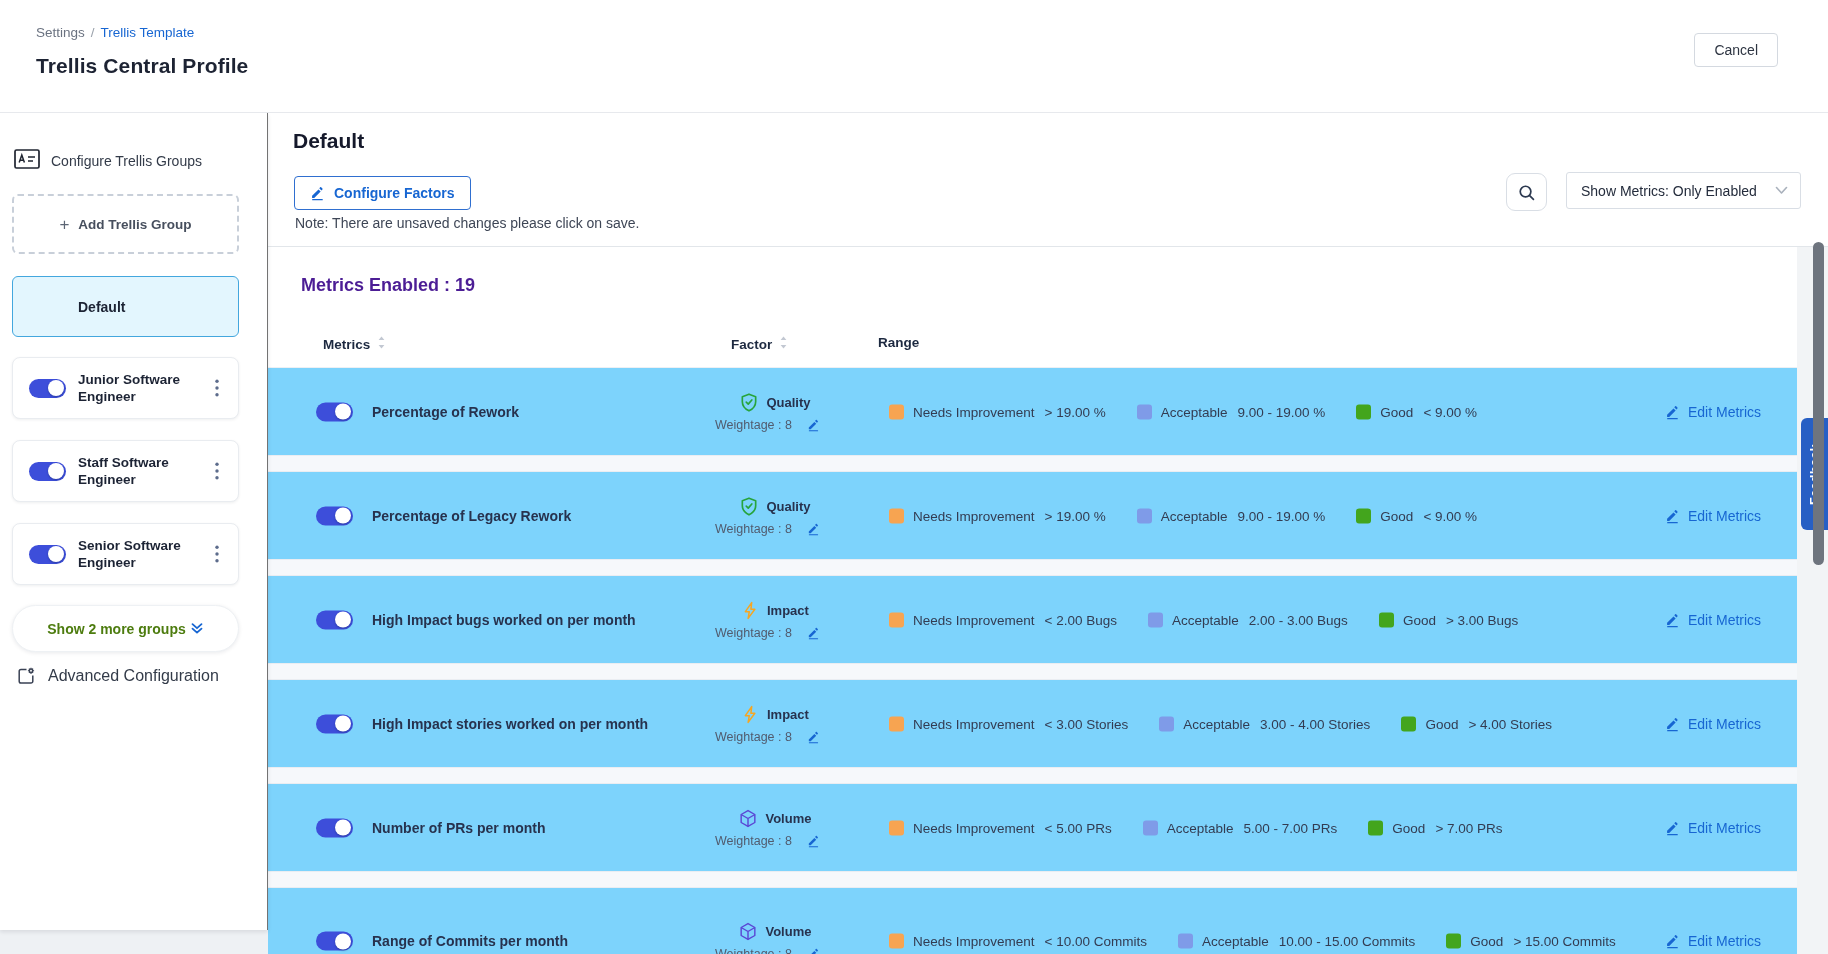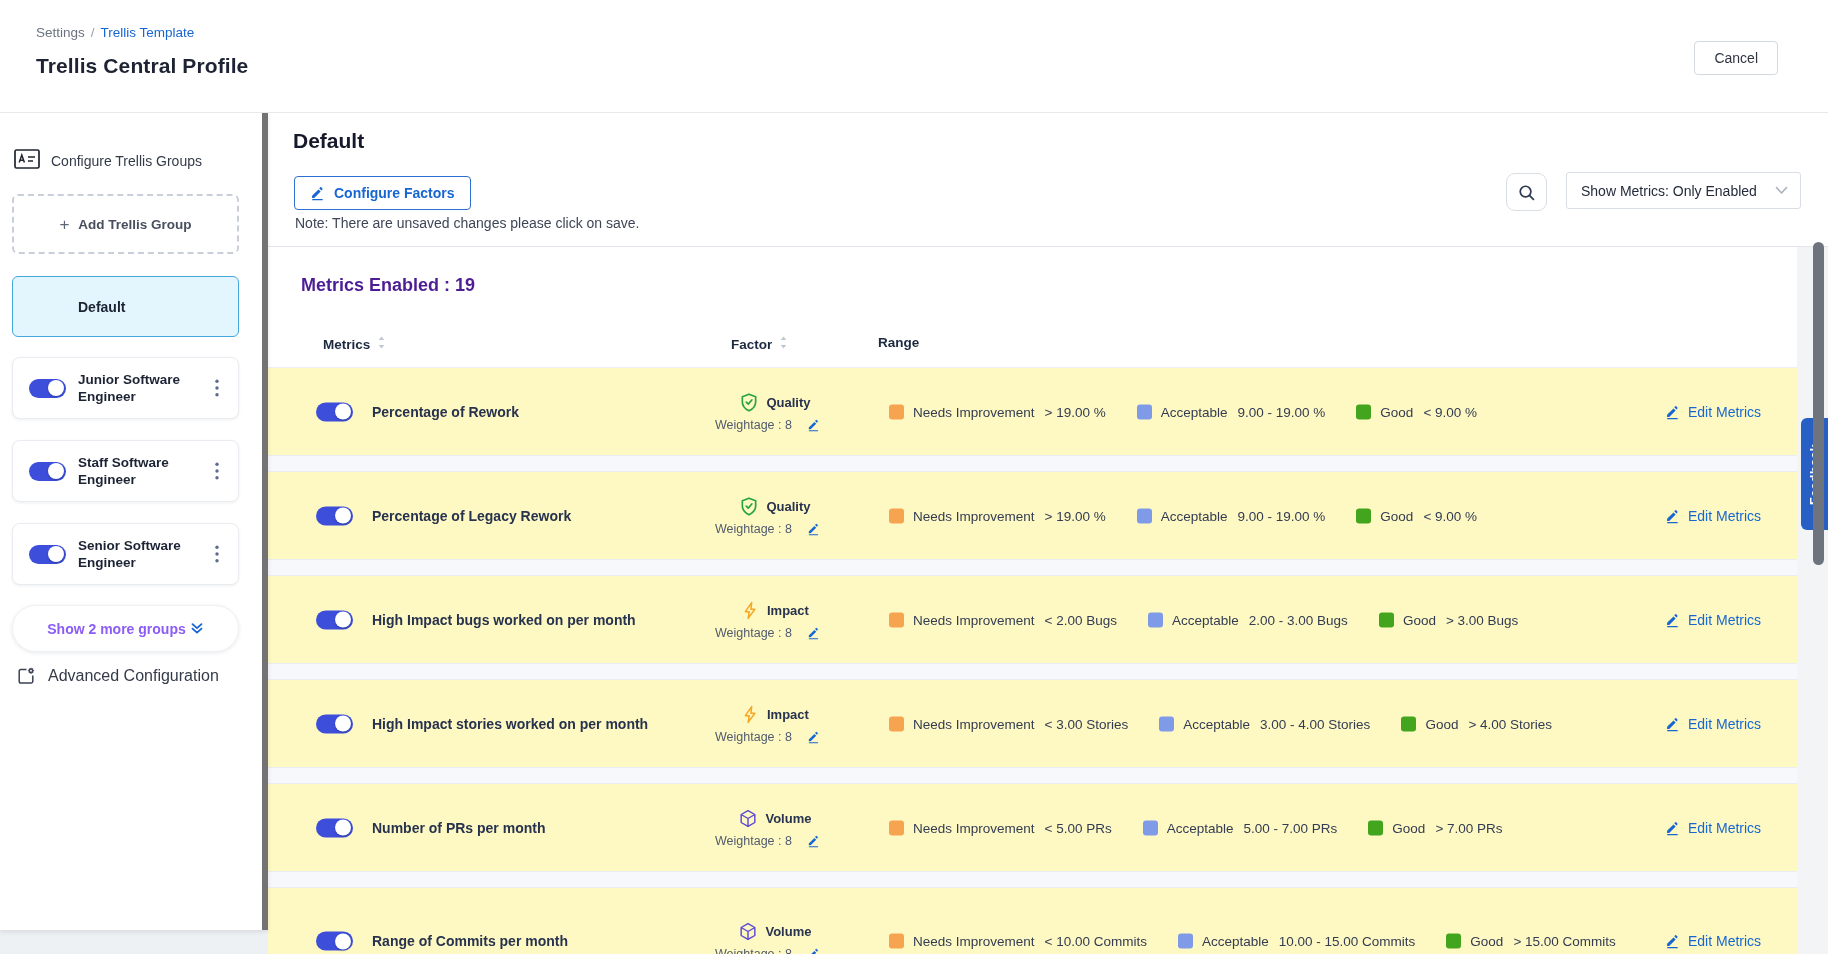--- a/index.html
+++ b/index.html
@@ -7,41 +7,41 @@
   body { font-family:"Liberation Sans", sans-serif; background:#eef1f4; position:relative; color:#1d2333; }
   button { font-family:"Liberation Sans", sans-serif; cursor:pointer; }
 
   
   .app-header { position:absolute; left:0; top:0; width:1828px; height:113px; background:#fff; border-bottom:1px solid #e7e9ed; z-index:6; }
   .breadcrumb { position:absolute; left:36px; top:25px; font-size:13.5px; color:#6a7280; display:flex; gap:6px; }
   .bc-parent { color:#6a7280; cursor:pointer; }
   .bc-sep { color:#9aa1ab; }
   .bc-link { color:#1766d2; cursor:pointer; }
   .page-title { position:absolute; left:36px; top:54px; font-size:21px; font-weight:700; color:#1d2333; letter-spacing:.1px; }
-  .header-actions { position:absolute; right:50px; top:41px; display:flex; gap:11px; }
+  .header-actions { position:absolute; right:50px; top:33px; display:flex; gap:11px; }
   .btn-cancel { height:34px; padding:0 19px; background:#fff; border:1px solid #d4d9e0; border-radius:4px; font-size:14px; color:#2e3542; }
   .btn-save { height:34px; padding:0 17px; background:var(--primary,#1b66d0); border:1px solid var(--primary,#1b66d0); border-radius:4px; font-size:14px; font-weight:600; color:#fff; }
 
   
-  .sidebar { position:absolute; left:0; top:113px; width:268px; height:817px; background:#fff; border-right:6px solid #737373; box-shadow:0 2px 4px rgba(16,24,40,.10); z-index:5; }
+  .sidebar { position:absolute; left:0; top:113px; width:268px; height:817px; background:#fff; border-right:1px solid #737373; box-shadow:0 2px 4px rgba(16,24,40,.10); z-index:5; }
   .sb-section { position:absolute; left:14px; top:36px; display:flex; align-items:center; gap:11px; font-size:14px; color:#333b49; }
   .add-group { position:absolute; left:12px; top:81px; width:227px; height:60px; border:2px dashed #c8cfd9; border-radius:6px; background:#fff;
                display:flex; align-items:center; justify-content:center; gap:9px; cursor:pointer; }
   .add-plus { font-size:17px; color:#5c6574; font-weight:400; line-height:1; }
   .add-label { font-size:13.5px; font-weight:700; color:#474f5e; }
   .group-card-selected { position:absolute; left:12px; top:163px; width:227px; height:61px; background:var(--sel-bg,#e3f6fe); border:1px solid var(--sel-border,#43a7de);
                border-radius:6px; display:flex; align-items:center; padding-left:65px; font-size:14px; font-weight:700; color:#1c2334; cursor:pointer; }
   .group-list { position:absolute; left:12px; top:244px; width:227px; }
   .group-card { position:relative; width:227px; height:62px; margin-bottom:21px; background:#fff; border:1px solid #e9ecf0; border-radius:8px;
                box-shadow:0 1px 3px rgba(16,24,40,.07); display:flex; align-items:center; padding:0 12px 0 16px; cursor:pointer; }
   .group-name { flex:1; margin-left:12px; font-size:13.5px; font-weight:700; color:#1c2334; line-height:17px; }
   .kebab { width:18px; height:26px; display:flex; align-items:center; justify-content:center; cursor:pointer; flex:none; }
   .show-more { position:absolute; left:12px; top:492px; width:227px; height:47px; background:#fff; border:1px solid #eef1f4; border-radius:24px;
                box-shadow:0 1px 4px rgba(16,24,40,.09); display:flex; align-items:center; justify-content:center; gap:4px;
-               color:#8b5cf6; font-size:14px; font-weight:600; cursor:pointer; }
+               color:#4d7c0f; font-size:14px; font-weight:600; cursor:pointer; }
   .advanced { position:absolute; left:16px; top:553px; display:flex; align-items:center; gap:12px; font-size:16px; color:#333b49; cursor:pointer; }
 
   
   .toggle { width:37px; height:19px; border-radius:10px; background:var(--toggle,#3d4eda); position:relative; flex:none; cursor:pointer; }
   .toggle::after { content:""; position:absolute; top:1.5px; right:2px; width:16px; height:16px; border-radius:50%; background:#fff; box-shadow:0 1px 2px rgba(9,30,66,.35); }
 
   
   .main-band { position:absolute; left:268px; top:113px; width:1560px; height:134px; background:#fff; border-bottom:1px solid #e2e6ea; z-index:3; }
   .group-title { position:absolute; left:25px; top:16px; font-size:21px; font-weight:700; color:#15192b; }
   .btn-configure { position:absolute; left:26px; top:63px; height:34px; padding:0 15px; background:#fff; border:1px solid #2f6fd0; border-radius:4px;
@@ -60,21 +60,21 @@
   .feedback-tab span { writing-mode:vertical-rl; transform:rotate(180deg); color:#fff; font-size:12.5px; font-weight:700; letter-spacing:.4px; }
   .scroll-thumb { position:absolute; left:1813px; top:242px; width:11px; height:323px; background:#6e747e; border-radius:6px; z-index:7; cursor:pointer; }
 
   
   .table-card { position:absolute; left:268px; top:247px; width:1529px; height:707px; background:#fff; overflow:hidden; z-index:1; }
   .metrics-enabled { position:absolute; left:33px; top:28px; font-size:18px; font-weight:700; color:#4c1d95; }
   .thead { position:absolute; left:0; top:79px; width:100%; height:42px; border-bottom:1px solid #edf0f4; }
   .th { position:absolute; top:9px; display:flex; align-items:center; gap:7px; font-size:13.5px; font-weight:700; color:#1d2940; cursor:pointer; }
   .th0 { left:55px; } .th1 { left:463px; } .th2 { left:610px; cursor:default; }
   .rows { position:absolute; left:0; top:121px; width:100%; }
-  .metric-row { position:relative; height:87px; background:#fef9c3; }
+  .metric-row { position:relative; height:87px; background:#7dd3fc; }
   .metric-row:last-child { height:106px; }
   .row-gap { height:17px; background:#f6f8fb; border-top:1px solid #eaedf2; border-bottom:1px solid #eaedf2; }
   .row-toggle { position:absolute; left:48px; top:50%; transform:translateY(-50%); }
   .metric-name { position:absolute; left:104px; top:50%; transform:translateY(-50%); font-size:14px; font-weight:700; color:#27324e; }
   .factor { position:absolute; left:447px; top:50%; transform:translateY(-50%); }
   .factor-top { display:flex; align-items:center; gap:7px; margin-left:15px;justify-content:center; }
   .factor-name { font-size:13px; font-weight:700; color:#27324e; }
   .factor-weight { margin-top:5px; display:flex; align-items:center; gap:15px; font-size:12.5px; color:#515b6e; }
   .icon-quality-shield-icon { color:var(--c-quality,#27a43c); }
   .icon-impact-lightning-icon { color:var(--c-impact,#f5a623); }

